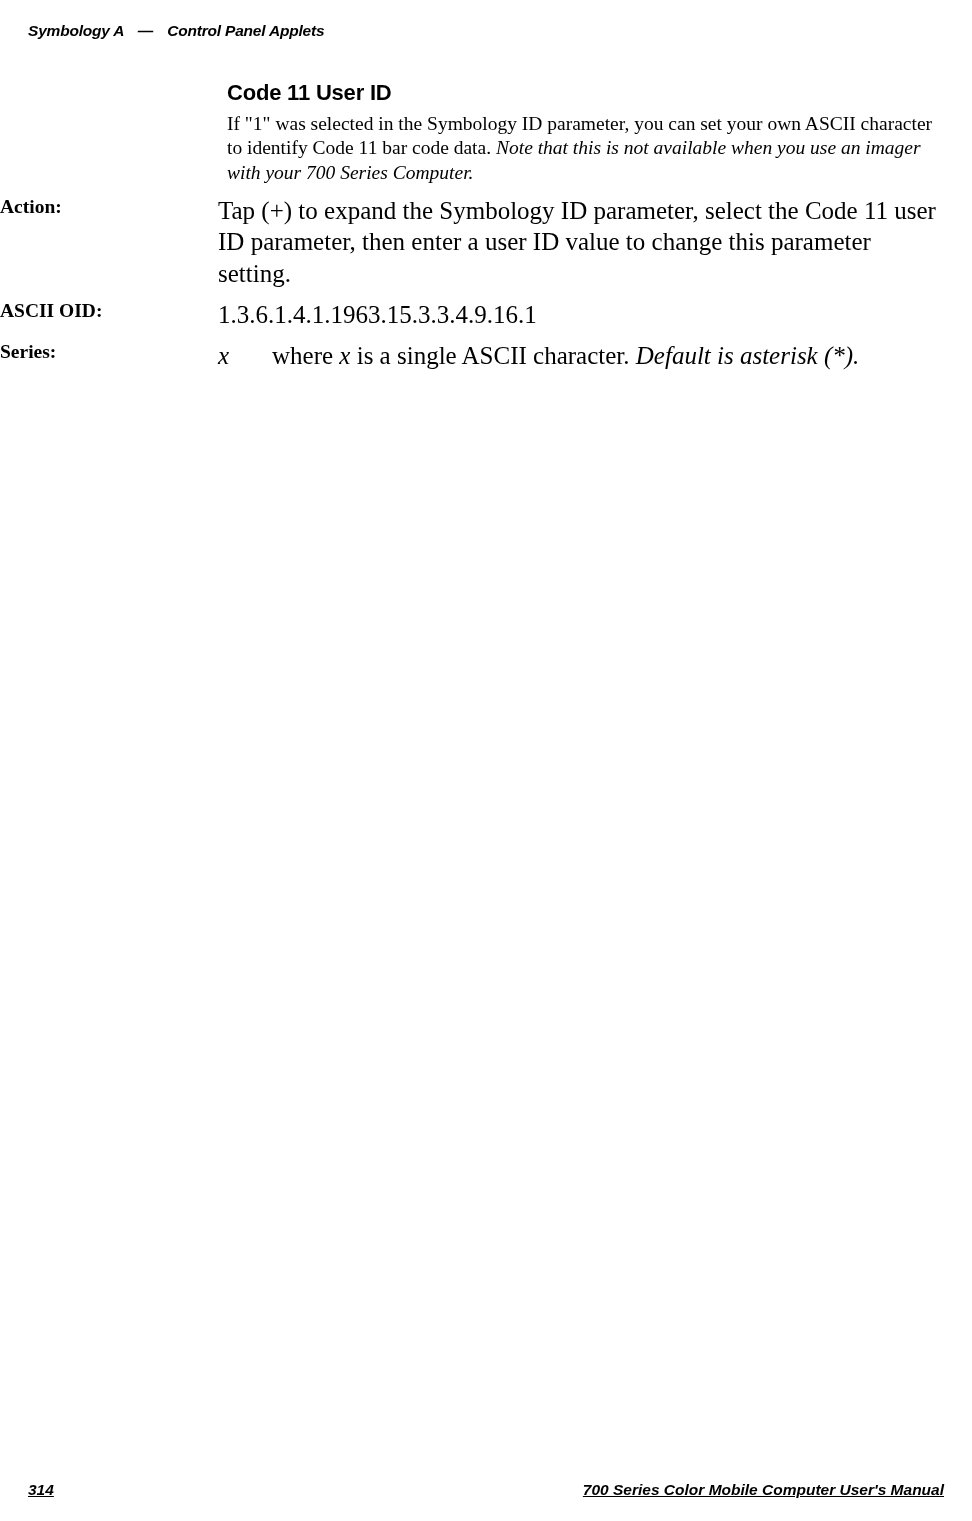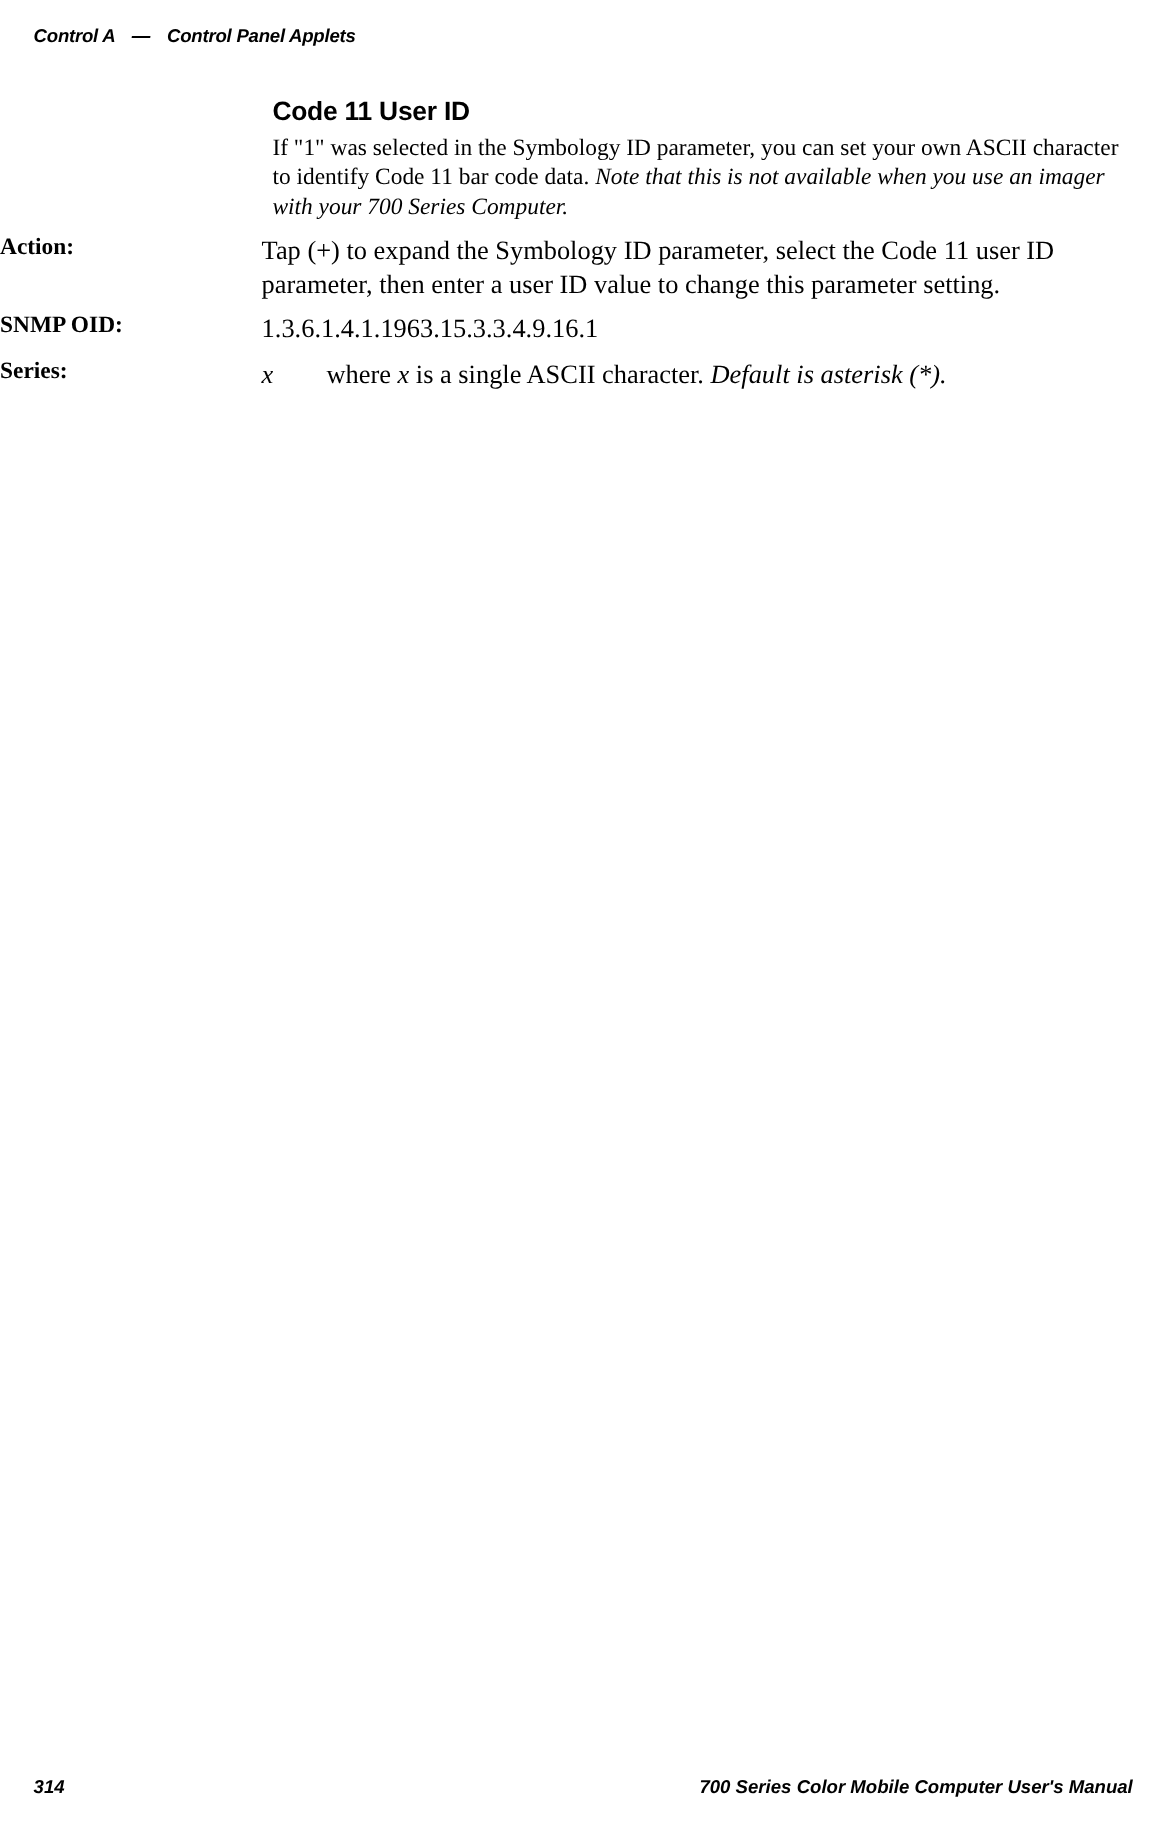--- a/index.html
+++ b/index.html
@@ -57,21 +57,21 @@
       width: 218px;
       text-align: left;
       padding-right: 12px;
       font-size: 19.5px;
       font-weight: bold;
       line-height: 1.25;
       flex-shrink: 0;
     }
     .value-col {
       flex: 1;
-      font-size: 22px;
+      font-size: 25px;
       line-height: 1.25;
       padding-right: 35px;
     }
     .italic {
       font-style: italic;
     }
     .bold {
       font-weight: normal;
     }
     .options-row .value-col {
@@ -89,47 +89,48 @@
       position: absolute;
       bottom: 22px;
       left: 28px;
       right: 28px;
       display: flex;
       justify-content: space-between;
       font-family: 'Myriad Pro', 'Helvetica Neue', Arial, sans-serif;
       font-weight: bold;
       font-style: italic;
       font-size: 15.5px;
+      text-decoration: underline;
     }
   </style>
 </head>
 <body>
 
 <div class="header">
-  <span>Control  A</span>
+  <span>Symbology  A</span>
   <span class="em-dash">—</span>
   <span>Control Panel Applets</span>
 </div>
 
 <div class="content">
   <div class="section-title">Code 11 User ID</div>
 
   <div class="intro-para">
     <span>If "1" was selected in the </span><span class="bold">Symbology ID</span><span> parameter, you can set your own ASCII character to identify Code 11 bar code data. </span><span class="italic">Note that this is not available when you use an imager with your 700 Series Computer.</span>
   </div>
 
   <div class="row">
     <div class="label-col">Action:</div>
     <div class="value-col">
       <span>Tap (+) to expand the </span><span class="bold">Symbology ID</span><span> parameter, select the </span><span class="bold">Code 11 user ID</span><span> parameter, then enter a user ID value to change this parameter setting.</span>
     </div>
   </div>
 
   <div class="row">
-    <div class="label-col">SNMP OID:</div>
+    <div class="label-col">ASCII OID:</div>
     <div class="value-col">1.3.6.1.4.1.1963.15.3.3.4.9.16.1</div>
   </div>
 
   <div class="row options-row">
     <div class="label-col">Series:</div>
     <div class="value-col">
       <div class="options-x">x</div>
       <div class="options-text">
         <span>where </span><span class="italic">x</span><span> is a single ASCII character. </span><span class="italic">Default is asterisk (*).</span>
       </div>

